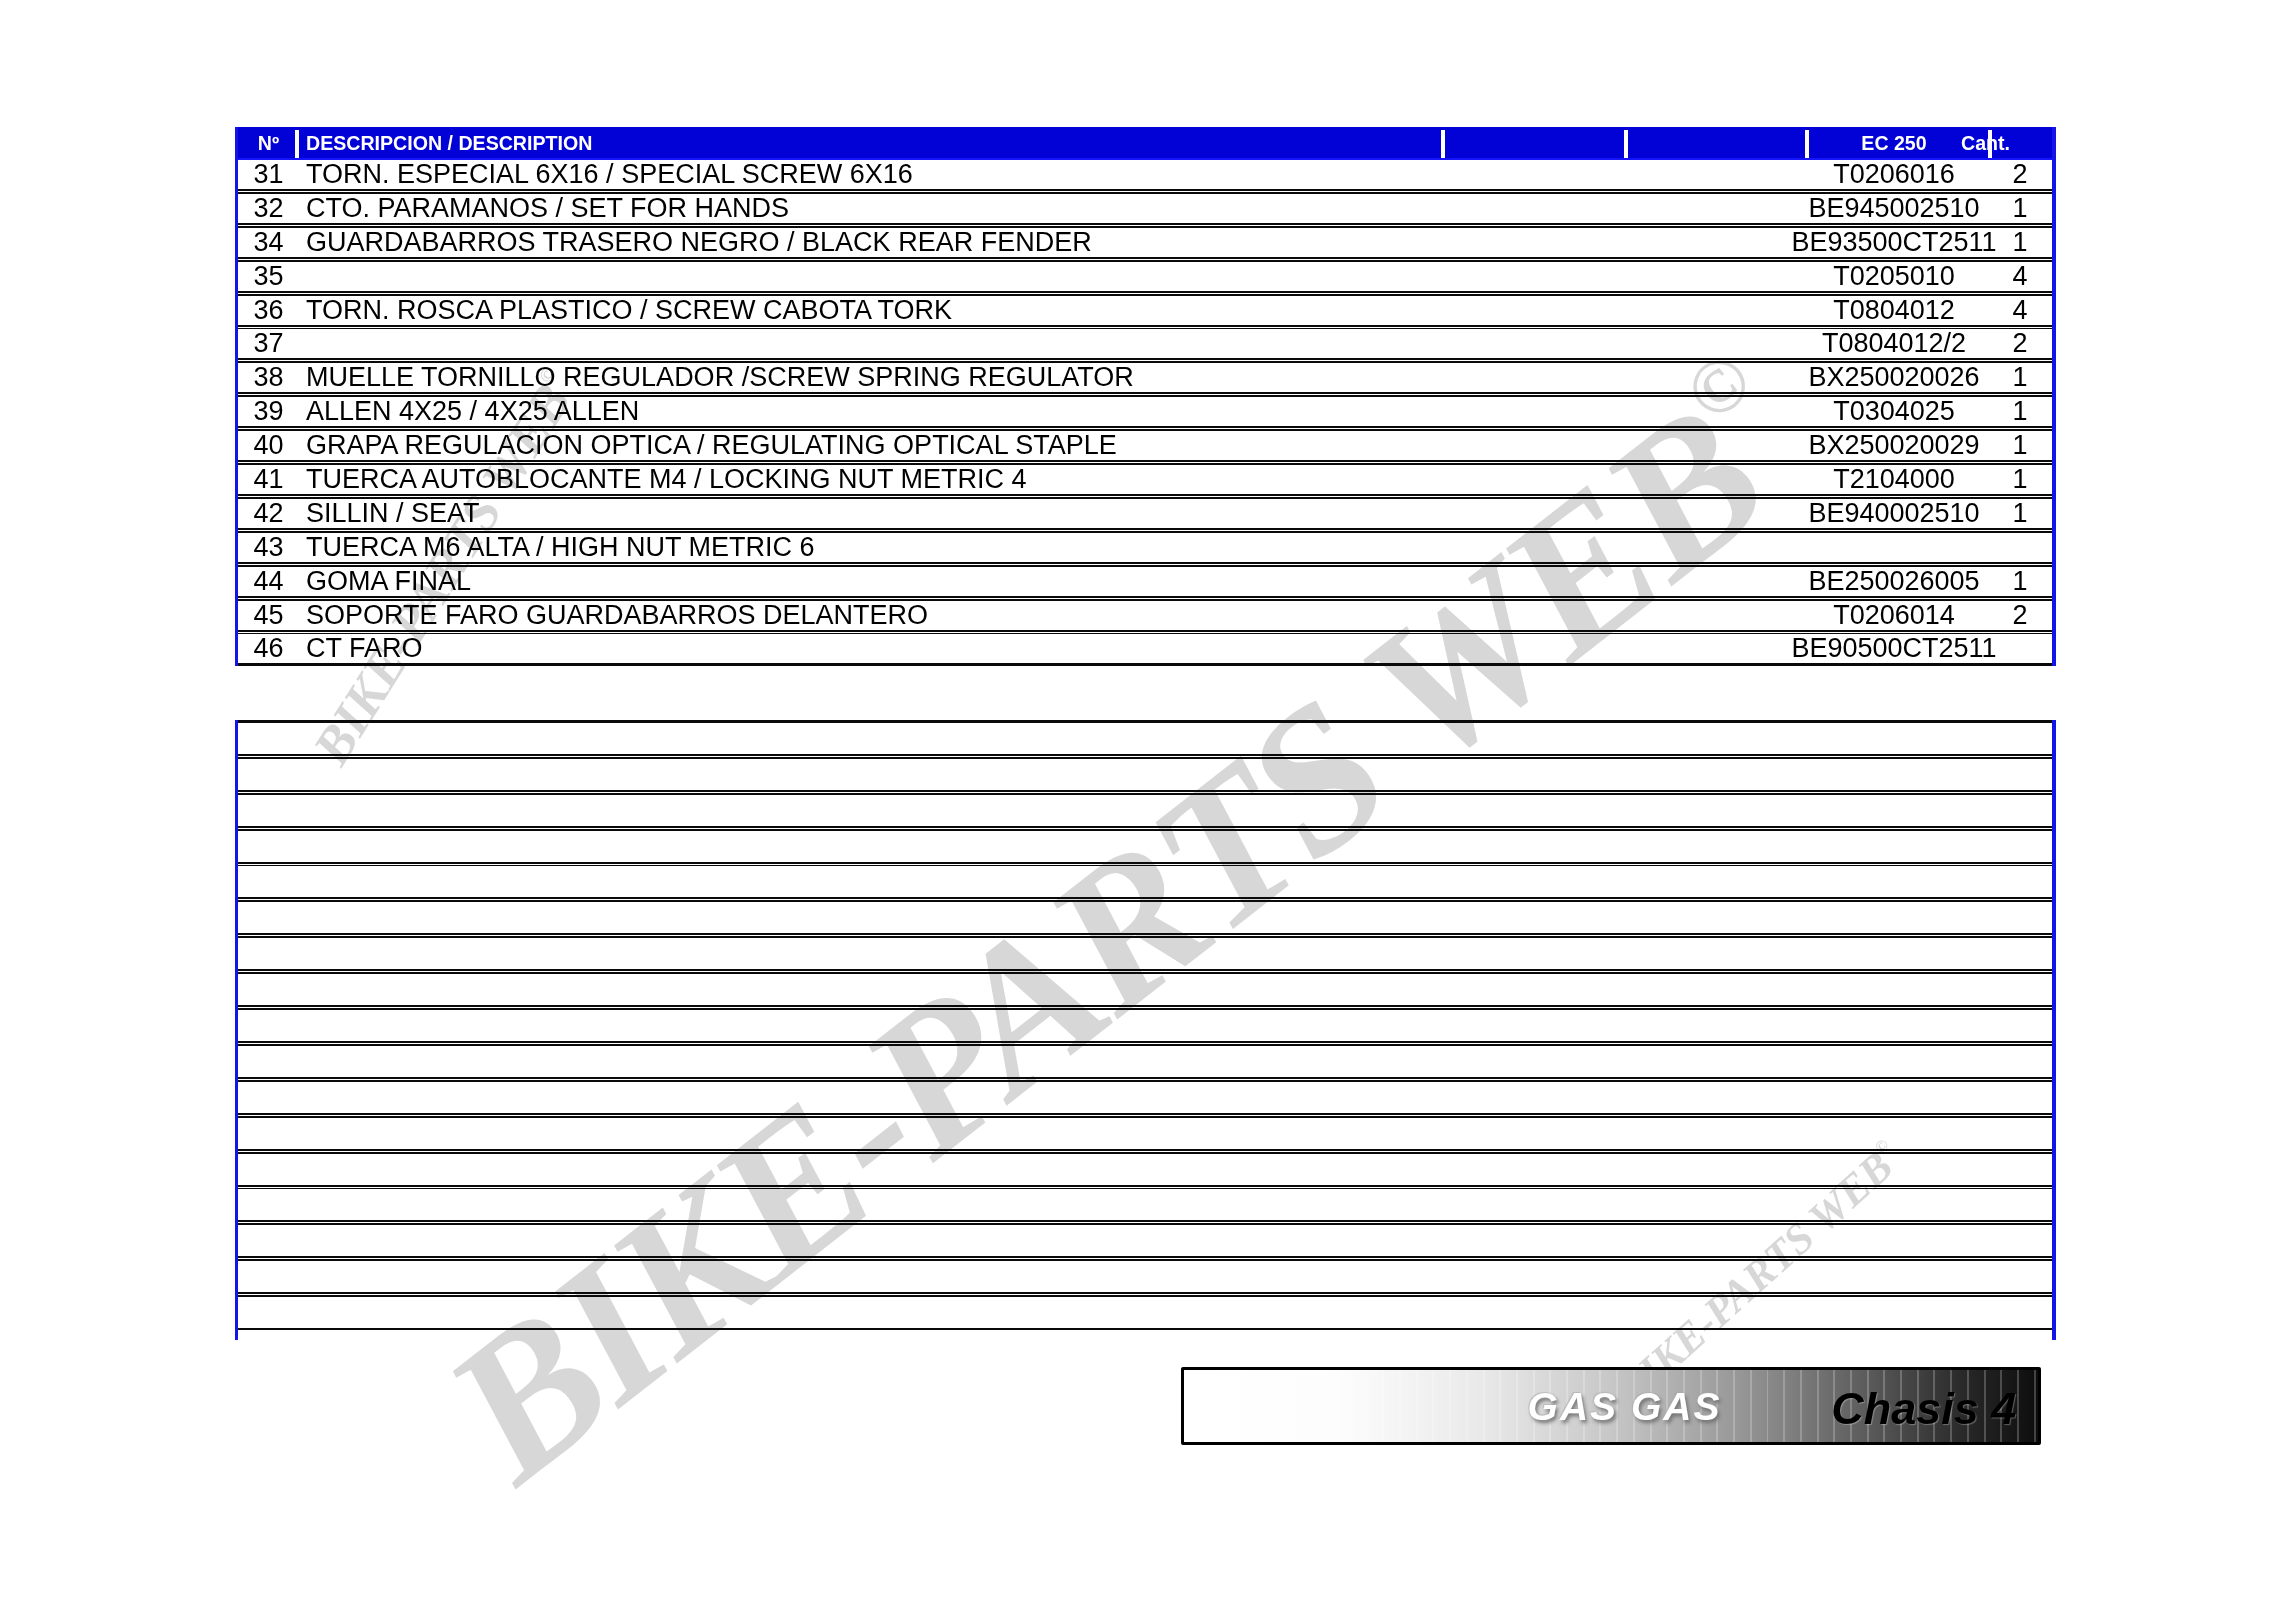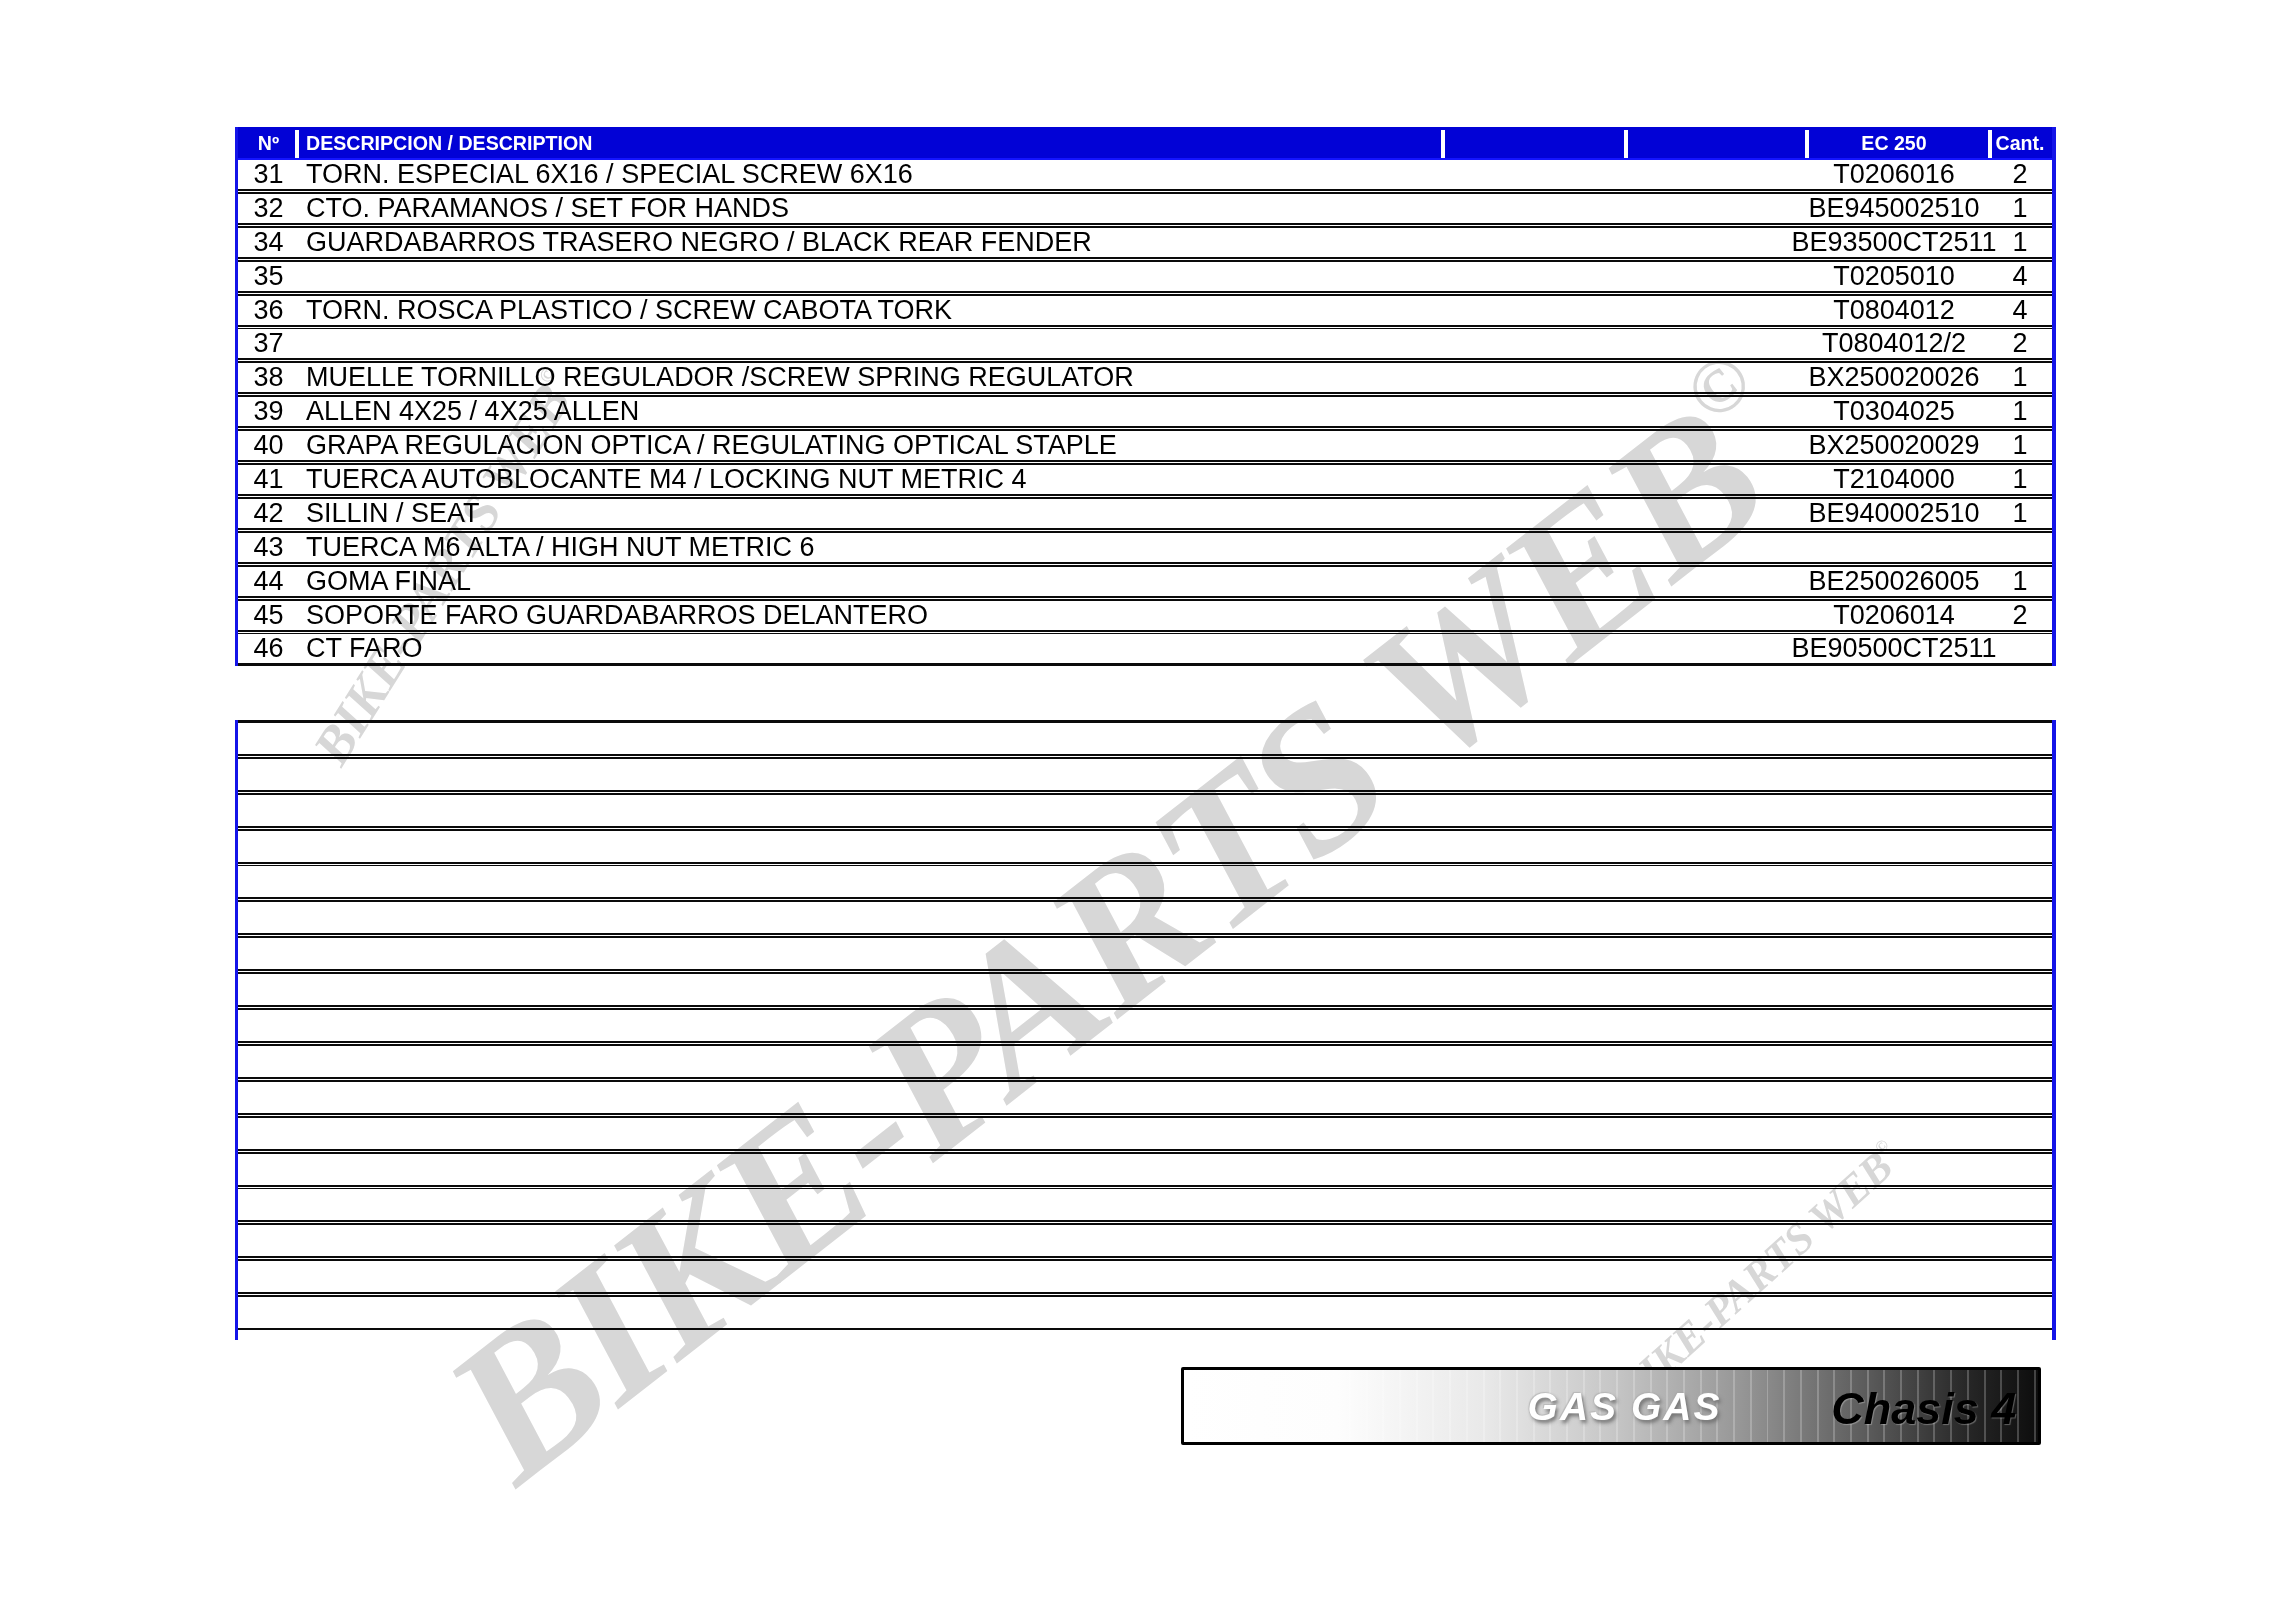--- a/index.html
+++ b/index.html
@@ -22,21 +22,21 @@
           border-left:3.9px solid #1414E8;border-right:4.9px solid #1414E8;}
   .t1{top:127px;}
   .t2{top:720px;height:620px;}
 
   .thead{position:relative;height:31px;background:#0202D6;border-bottom:2px solid #1414FF;text-decoration:underline;}
   .thead .hlabel{position:absolute;top:0;height:31px;line-height:32px;color:#ffffff;
                  font-weight:bold;font-size:19.6px;}
   .h-no{left:0;width:61px;text-align:center;}
   .h-desc{left:68px;}
   .h-model{left:1470px;width:372px;text-align:center;}
-  .h-qty{left:1723px;width:118px;text-align:center;}
+  .h-qty{left:1723px;width:118px;}
   .vsep{position:absolute;top:2.9px;height:28px;width:3.9px;background:#ffffff;}
   .vsep1{left:57px;}.vsep2{left:1203px;}.vsep3{left:1386px;}.vsep4{left:1567px;}.vsep5{left:1750px;}
 
   .row{position:relative;height:29px;line-height:29px;font-size:27px;color:#000;}
   .rowsep{height:4.9px;background:linear-gradient(to bottom,#0a0a0a 0 2px,transparent 2px 2.9px,#0a0a0a 2.9px 4.9px);}
   .endbar{height:2.9px;background:#0a0a0a;}
   .endbar2{height:2px;background:#0a0a0a;}
   .topbar{height:2.9px;background:#0a0a0a;}
   .erow{height:31px;}
   .dangling{height:29px;}

